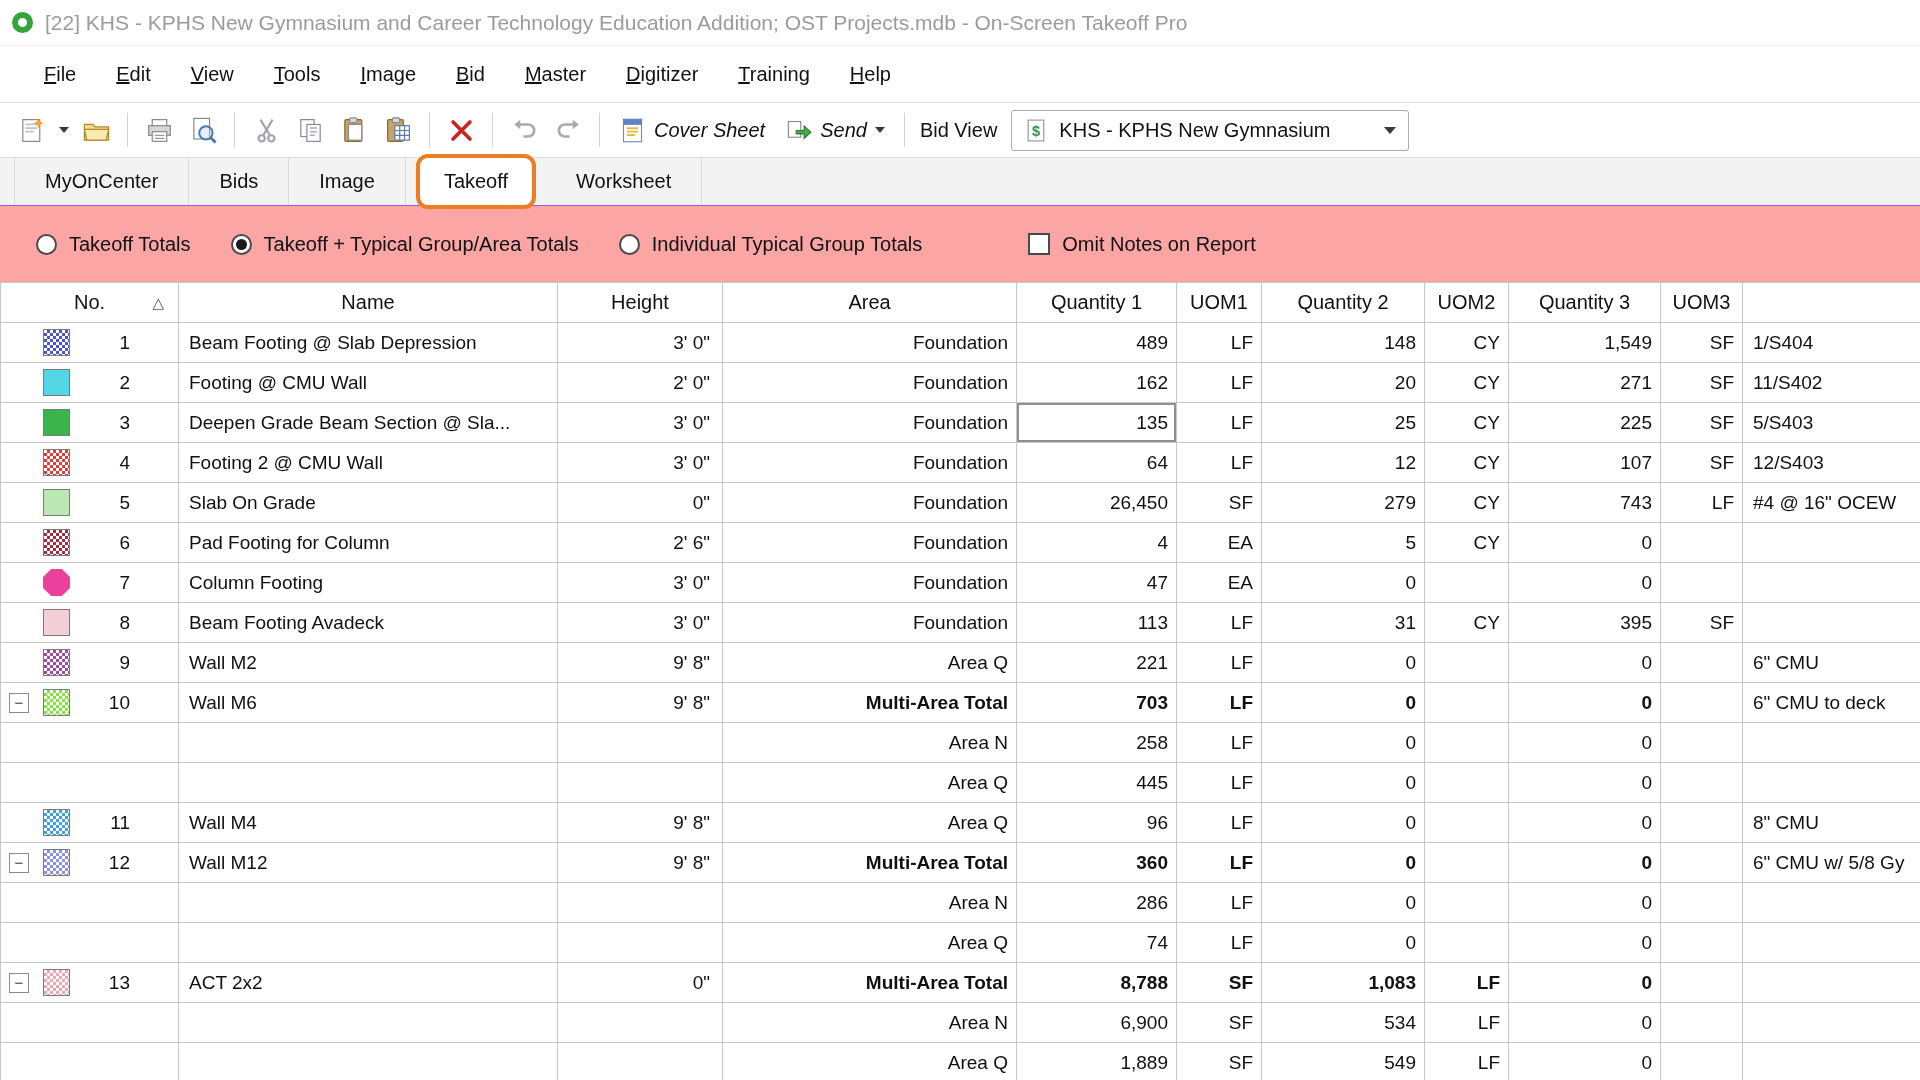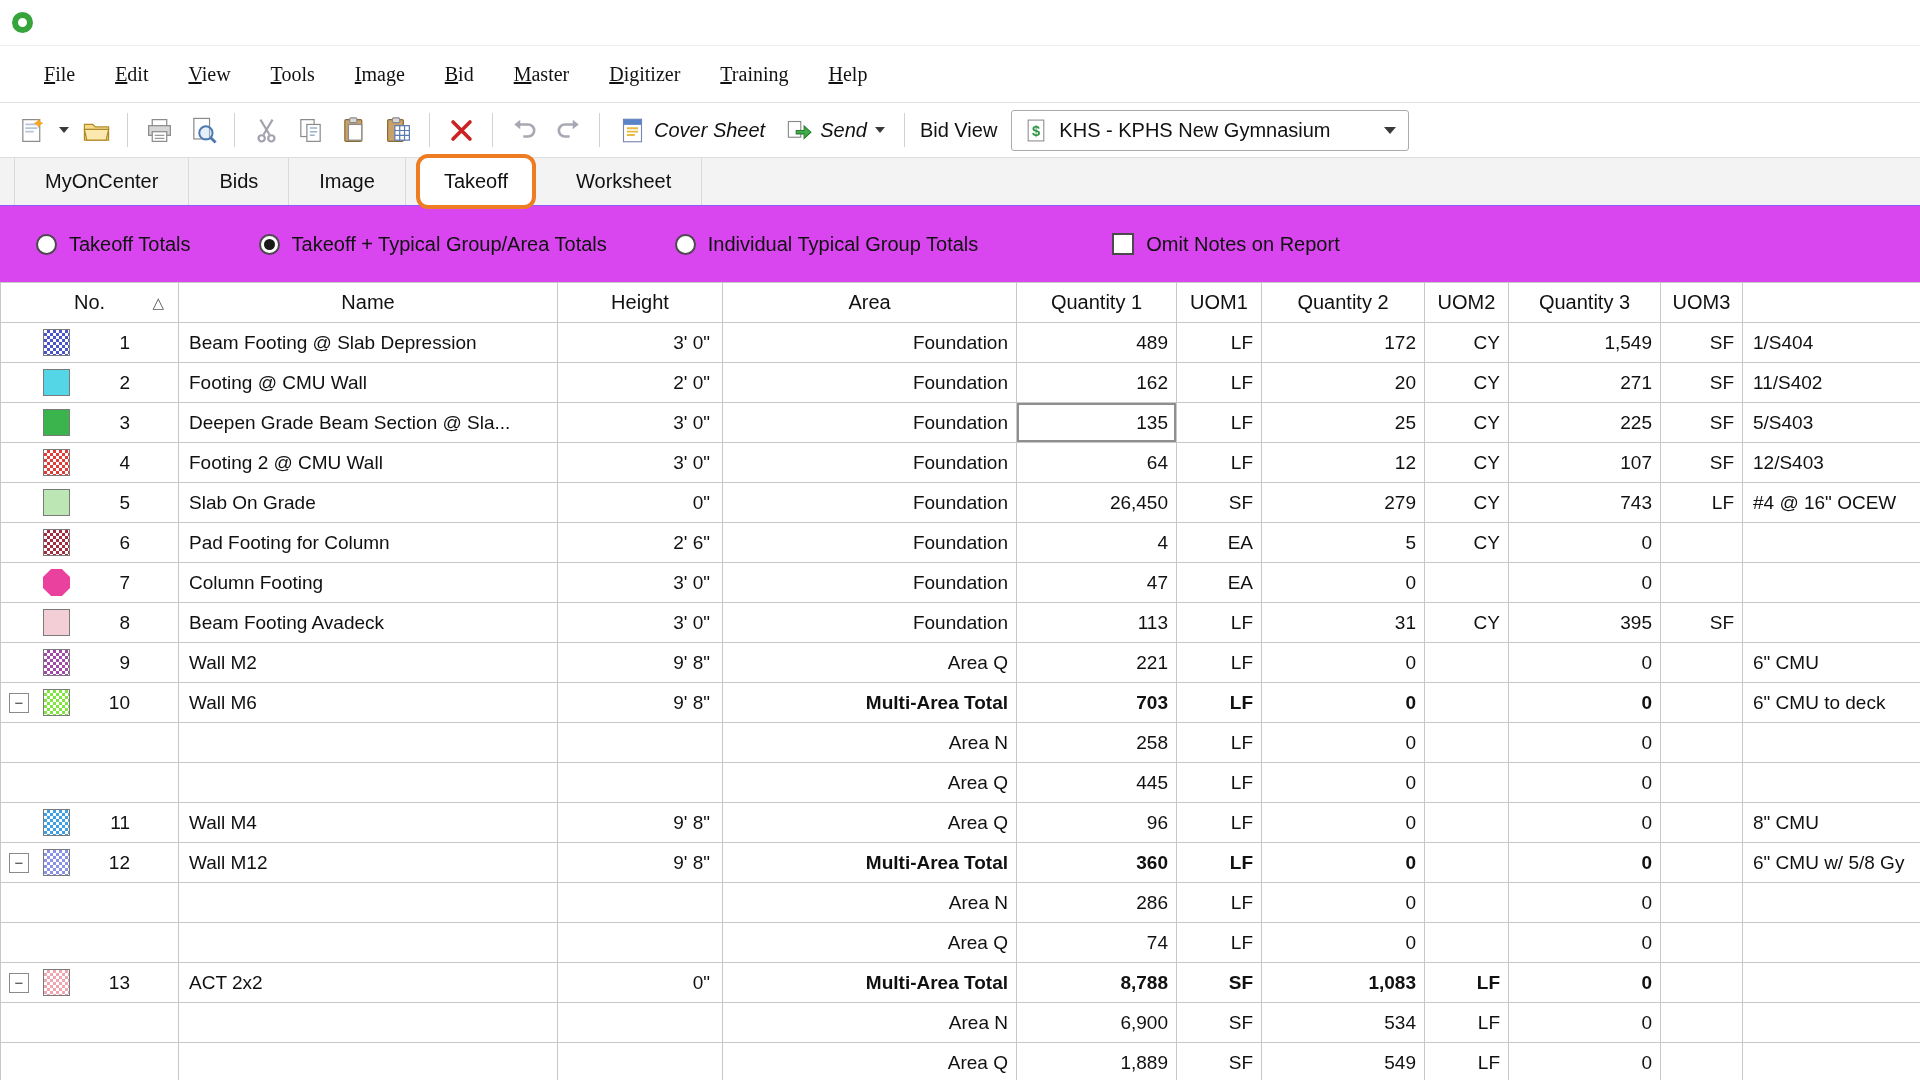--- a/index.html
+++ b/index.html
@@ -8,21 +8,21 @@
 
   
   .titlebar { height:46px; display:flex; align-items:center; gap:12px; padding-left:12px;
     background:#fff; border-bottom:1px solid #efefef; }
   .app-icon { width:21px; height:21px; border-radius:50%; border:6px solid #35a43a; background:#fff; flex:0 0 auto; }
   .title-text { color:#9b9b9b; font-size:21px; white-space:nowrap; }
 
   
   .menubar { height:57px; display:flex; align-items:center; padding-left:24px;
     background:#fff; border-bottom:1px solid #e3e3e3; }
-  .menu-item { font-size:20px; padding:10px 20px; cursor:default;font-family:Liberation Serif, serif; }
+  .menu-item { font-size:20px; padding:10px 20px; cursor:default; }
   .menu-item .accel { text-decoration:underline; }
 
   
   .toolbar { height:55px; display:flex; align-items:center; padding:0 10px;
     background:#fff; border-bottom:1px solid #dcdcdc; }
   .tb-btn { background:none; border:none; width:44px; height:44px; display:flex;
     align-items:center; justify-content:center; padding:0; }
   .tb-btn svg { width:29px; height:29px; }
   .tb-caret-btn { background:none; border:none; width:20px; height:44px; display:flex;
     align-items:center; justify-content:center; padding:0; }
@@ -43,22 +43,22 @@
   
   .tabbar { height:48px; background:#f3f3f3; border-bottom:1px solid #8b5cf6;
     display:flex; align-items:stretch; padding-left:14px; overflow:visible; position:relative; }
   .tab { display:flex; align-items:center; padding:0 30px; font-size:20px;
     border-right:1px solid #dadada; cursor:default; background:transparent; }
   .tab:first-child { border-left:1px solid #dadada; }
   .tab.hl { background:#fff; border:4px solid #ee7c22; border-radius:12px;
     margin:-4px 10px; padding:0 24px; position:relative; z-index:5; }
 
   
-  .optionsbar { height:76px; display:flex; align-items:center; padding-left:36px; gap:68px;
-    background:#d946ef; }
+  .optionsbar { height:76px; display:flex; align-items:center; padding-left:36px; gap:40px;
+    background:#fca5a5; }
   .opt { display:flex; align-items:center; gap:12px; font-size:20px; white-space:nowrap; }
   .radio { width:21px; height:21px; border:2px solid #4a4a4a; border-radius:50%;
     display:inline-flex; align-items:center; justify-content:center; flex:0 0 auto; background:#fff; }
   .radio.on::after { content:""; width:11px; height:11px; border-radius:50%; background:#1a1a1a; }
   .checkbox { width:22px; height:22px; border:2px solid #4a4a4a; background:#fff; flex:0 0 auto; }
   .cb-wrap { margin-left:66px; }
 
   
   table.grid { border-collapse:collapse; table-layout:fixed; width:1920px; }
   .grid th, .grid td { border:1px solid #c8c8c8; height:40px; padding:0 8px;
@@ -85,20 +85,21 @@
       background-position:0 0, 3px 3px; background-size:6px 6px; }
   .swatch.octagon { border:none; background:var(--c);
       clip-path:polygon(30% 0,70% 0,100% 30%,100% 70%,70% 100%,30% 100%,0 70%,0 30%); }
   .no-num { flex:1 1 auto; text-align:right; padding-right:40px; }
 </style>
 </head>
 <body>
 
 <div class="titlebar">
   <span class="app-icon"></span>
+  <span class="title-text">[22] KHS - KPHS New Gymnasium and Career Technology Education Addition; OST Projects.mdb - On-Screen Takeoff Pro</span>
 </div>
 
 <div class="menubar">
     <div class="menu-item"><span class="accel">F</span>ile</div>
     <div class="menu-item"><span class="accel">E</span>dit</div>
     <div class="menu-item"><span class="accel">V</span>iew</div>
     <div class="menu-item"><span class="accel">T</span>ools</div>
     <div class="menu-item"><span class="accel">I</span>mage</div>
     <div class="menu-item"><span class="accel">B</span>id</div>
     <div class="menu-item"><span class="accel">M</span>aster</div>
@@ -283,21 +284,21 @@
               <span class="swatch checker" style="--c: #4a55cc;"></span>
             </span>
             <span class="no-num">1</span>
           </div>
         </td>
         <td class="al c-name">Beam Footing @ Slab Depression</td>
         <td class="ar c-height">3' 0"</td>
         <td class="ar c-area">Foundation</td>
         <td class="ar c-qty1">489</td>
         <td class="ar c-uom1">LF</td>
-        <td class="ar c-qty2">172</td>
+        <td class="ar c-qty2">148</td>
         <td class="ar c-uom2">CY</td>
         <td class="ar c-qty3">1,549</td>
         <td class="ar c-uom3">SF</td>
         <td class="al c-notes">1/S404</td>
       </tr>
       <tr>
         <td class="c-no">
           <div class="no-wrap">
             <span class="exp-slot"></span>
             <span class="swslot">

